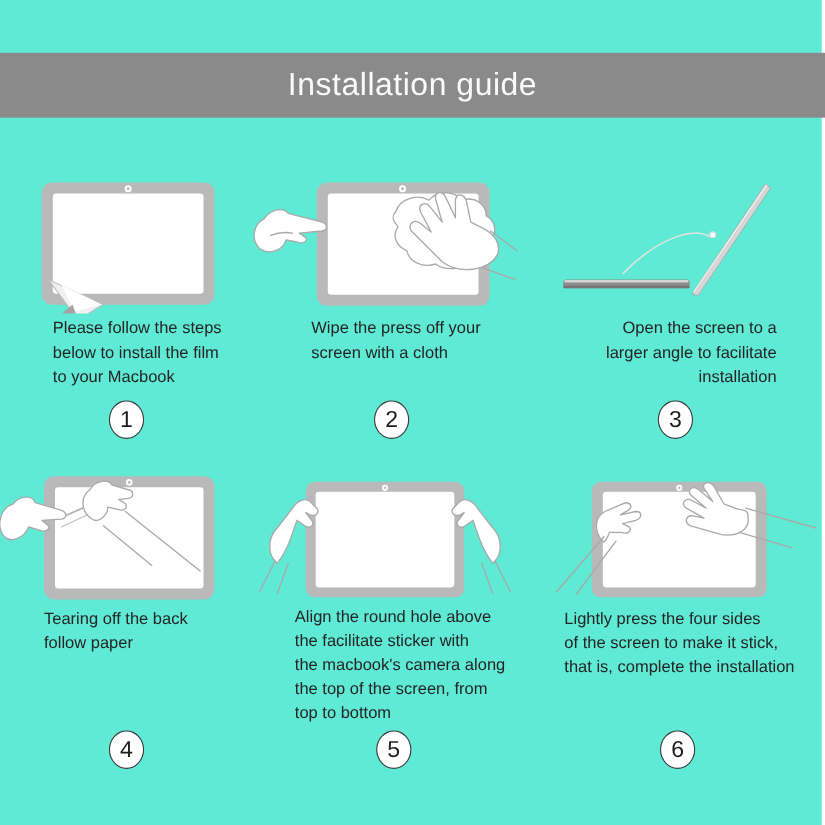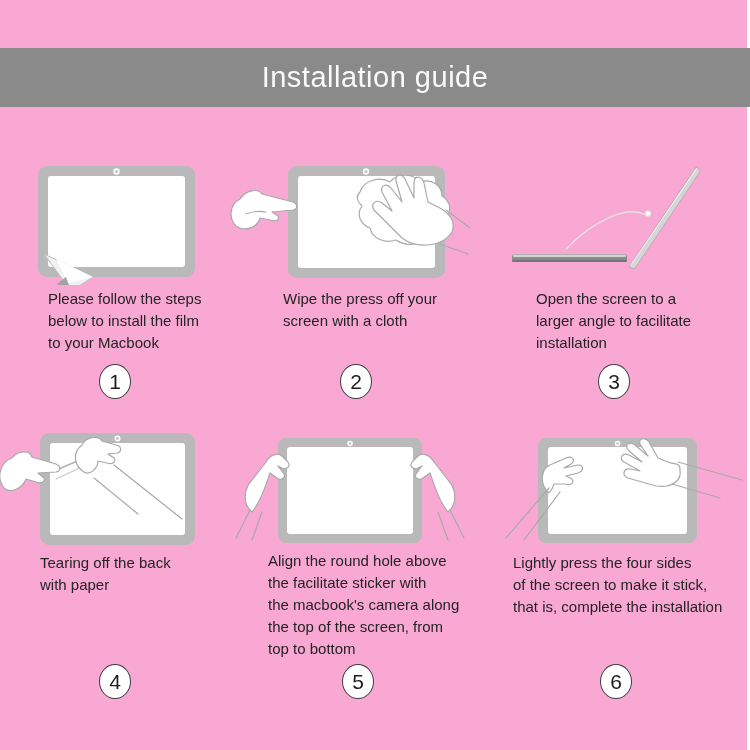--- a/index.html
+++ b/index.html
@@ -1,38 +1,38 @@
 <!DOCTYPE html>
 <html><head>
 <meta charset="utf-8">
 <style>
   html,body{margin:0;padding:0;background:#ffffff;}
   body{width:750px;height:750px;overflow:hidden;font-family:"Liberation Sans",sans-serif;}
-  #page{position:relative;width:747px;height:750px;background:#f9a8d4;}
+  #page{position:relative;width:747px;height:750px;background:#5eead4;}
 
   .header{position:absolute;left:0;top:48px;width:750px;height:59px;background:#8a8a8a;
           display:flex;align-items:center;justify-content:center;}
   .header-title{color:#fafafa;font-size:29px;letter-spacing:0.5px;font-weight:400;}
 
   .fig{position:absolute;}
   .caption{position:absolute;white-space:pre-line;color:#242424;font-size:15px;line-height:22px;}
   .num{position:absolute;width:30px;height:33px;border:1.6px solid #3c3c3c;border-radius:50%;
        display:flex;align-items:center;justify-content:center;font-size:21px;color:#1d1d1d;
        font-weight:400;background:#ffffff;}
 
   #fig1{left:20px;top:150px;}
   #fig2{left:230px;top:150px;}
   #fig3{left:490px;top:150px;}
   #fig4{left:0px;top:425px;}
   #fig5{left:230px;top:425px;}
   #fig6{left:490px;top:425px;}
 
   #cap1{left:48px;top:288px;width:200px;}
   #cap2{left:283px;top:288px;width:205px;}
-  #cap3{left:536px;top:288px;width:215px;}
+  #cap3{left:491px;top:288px;width:215px;text-align:right;}
   #cap4{left:40px;top:552px;width:205px;}
   #cap5{left:268px;top:550px;width:230px;}
   #cap6{left:513px;top:552px;width:245px;}
 
   #num1{left:99px;top:364px;}
   #num2{left:340px;top:364px;}
   #num3{left:598px;top:364px;}
   #num4{left:99px;top:664px;}
   #num5{left:342px;top:664px;}
   #num6{left:600px;top:664px;}
@@ -159,21 +159,21 @@
 
   <div id="cap1" class="caption">Please follow the steps
 below to install the film
 to your Macbook</div>
   <div id="cap2" class="caption">Wipe the press off your
 screen with a cloth</div>
   <div id="cap3" class="caption">Open the screen to a
 larger angle to facilitate
 installation</div>
   <div id="cap4" class="caption">Tearing off the back
-with paper</div>
+follow paper</div>
   <div id="cap5" class="caption">Align the round hole above
 the facilitate sticker with
 the macbook's camera along
 the top of the screen, from
 top to bottom</div>
   <div id="cap6" class="caption">Lightly press the four sides
 of the screen to make it stick,
 that is, complete the installation</div>
 
   <div id="num1" class="num">1</div>

